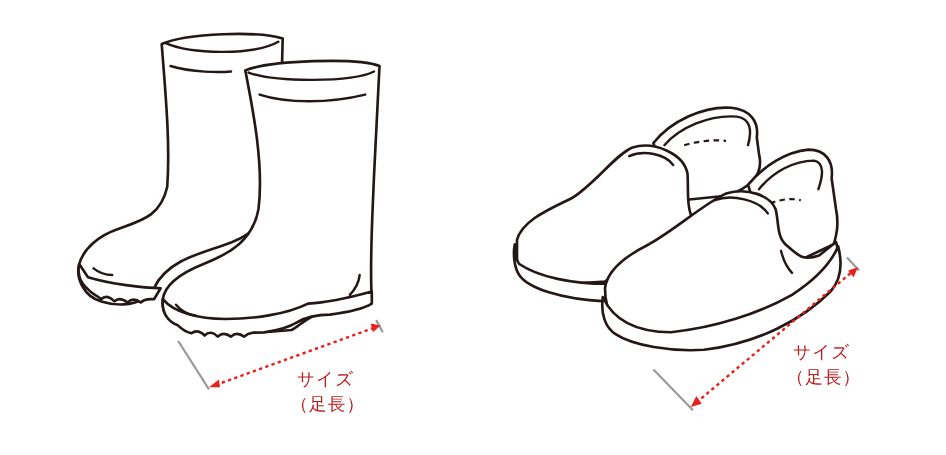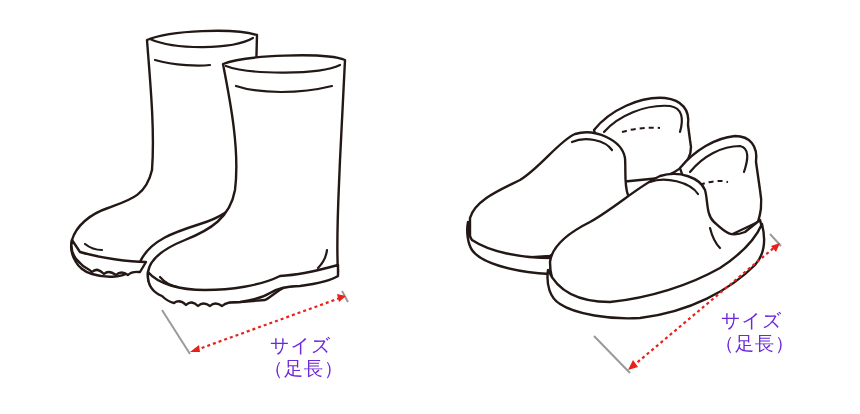--- a/index.html
+++ b/index.html
@@ -5,21 +5,21 @@
     html, body { margin: 0; padding: 0; background: #ffffff; }
     body { width: 860px; height: 414px; position: relative; overflow: hidden; font-family: "DejaVu Sans", sans-serif; }
     .stage { position: absolute; left: 0; top: 0; width: 860px; height: 414px; }
     svg.art { position: absolute; left: 0; top: 0; }
     .outline { fill: #ffffff; stroke: #231815; stroke-width: 2.4; stroke-linejoin: round; stroke-linecap: round; }
     .line { fill: none; stroke: #231815; stroke-width: 2.2; stroke-linecap: round; stroke-linejoin: round; }
     .dash-inner { fill: none; stroke: #231815; stroke-width: 2; stroke-dasharray: 5 4; stroke-linecap: butt; }
     .tick { stroke: #9a9a9a; stroke-width: 2; fill: none; }
     .measure { stroke: #e8221b; stroke-width: 2.2; fill: none; stroke-dasharray: 3 3; }
     .arrowhead { fill: #e8221b; }
-    .label { position: absolute; color: #6d28d9; font-family: Liberation Serif, serif; font-size: 19px; line-height: 23px; letter-spacing: 1px; white-space: nowrap; }
+    .label { position: absolute; color: #b91c1c; font-family: Liberation Serif, serif; font-size: 16px; line-height: 23px; letter-spacing: 1px; white-space: nowrap; }
     .label span { display: block; }
   </style>
 </head>
 <body>
 
 <div class="stage">
   <svg class="art" width="860" height="414" viewBox="0 0 860 414">
 
     <g>
 

